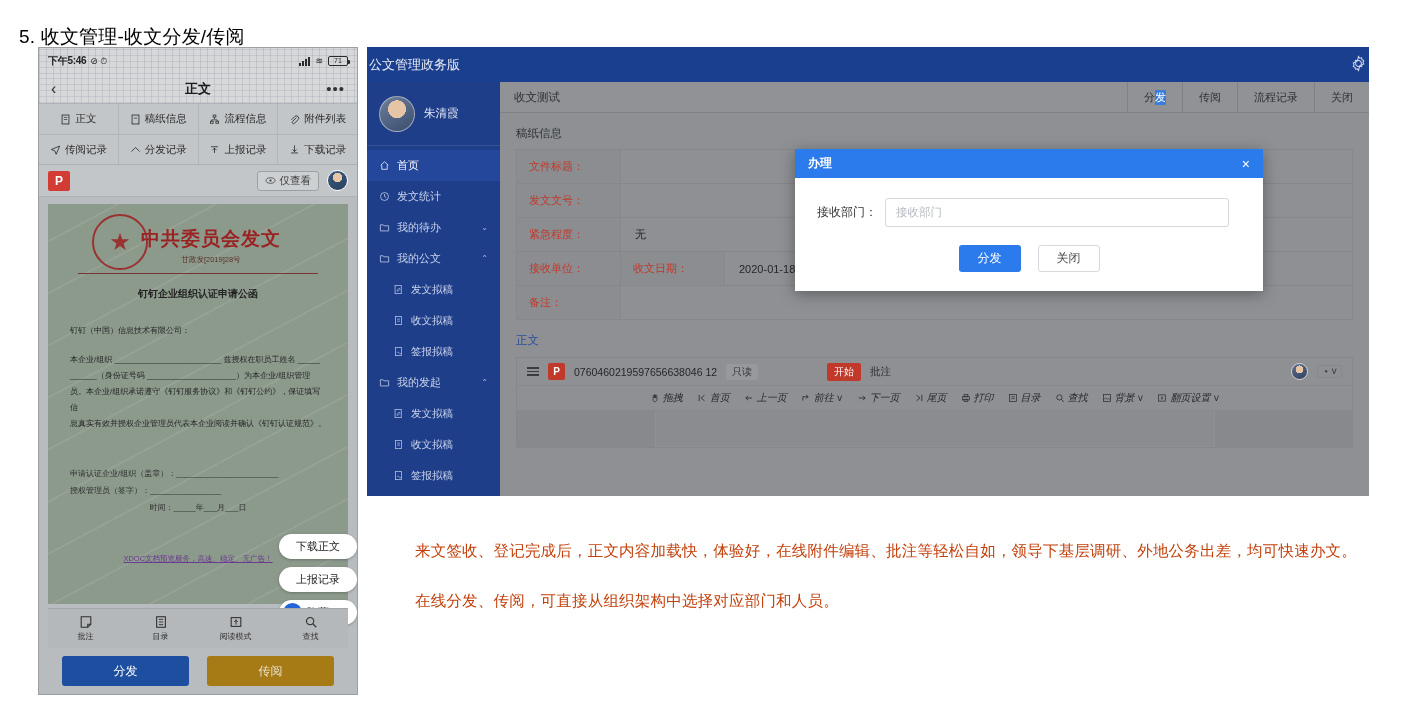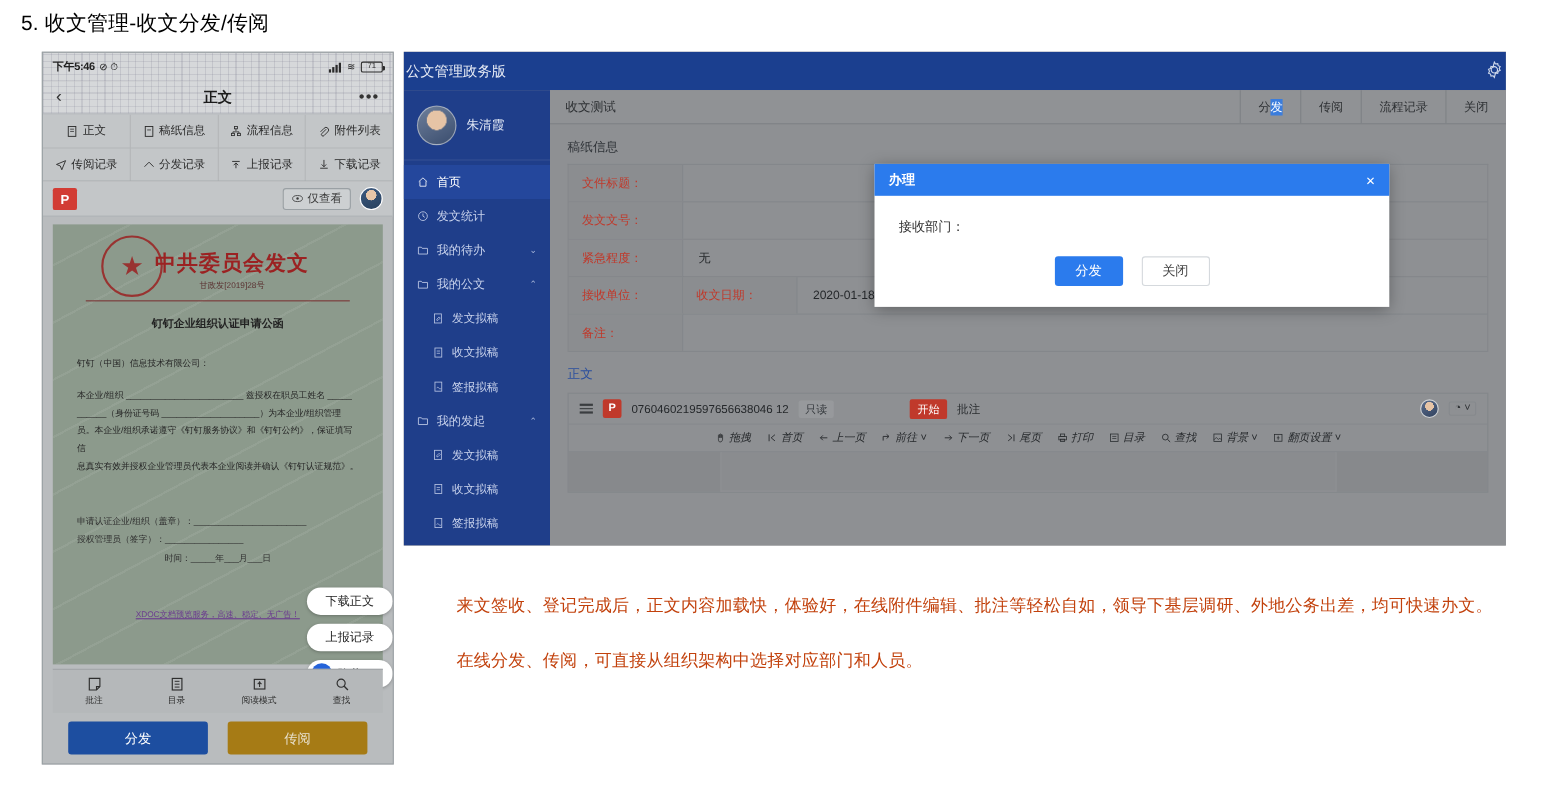--- a/index.html
+++ b/index.html
@@ -6,21 +6,21 @@
   html, body {
     margin: 0; padding: 0;
     width: 1407px; height: 716px;
     background: #ffffff;
     font-family: "Liberation Sans", "DejaVu Sans", sans-serif;
     overflow: hidden;
   }
 
   
   .page-heading {
-    position: absolute; left: 19px; top: 8px;
+    position: absolute; left: 19px; top: 24px;
     font-size: 19px; color: #000; letter-spacing: .2px;
   }
 
   
   .mobile {
     position: absolute; left: 38px; top: 47px;
     width: 320px; height: 648px;
     background: #b9bcbe;
     border: 1px solid #9aa0a4;
     overflow: hidden;
@@ -741,20 +741,21 @@
       </div>
 
       <div class="modal-wrap">
         <div class="modal">
           <div class="modal-head">
             <span>办理</span>
             <span class="modal-x">×</span>
           </div>
           <div class="modal-body">
             <span class="modal-label">接收部门：</span>
+            <div class="modal-input" placeholder="接收部门">接收部门</div>
           </div>
           <div class="modal-foot">
             <div class="mf-btn primary">分发</div>
             <div class="mf-btn ghost">关闭</div>
           </div>
         </div>
       </div>
 
     </div>
   </div>

